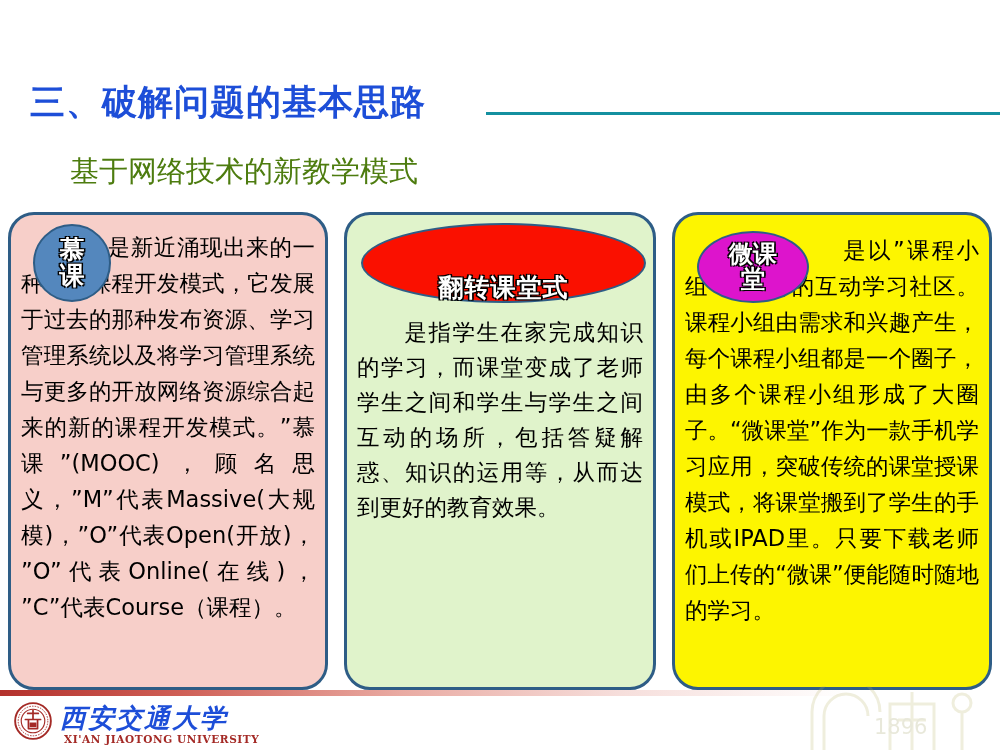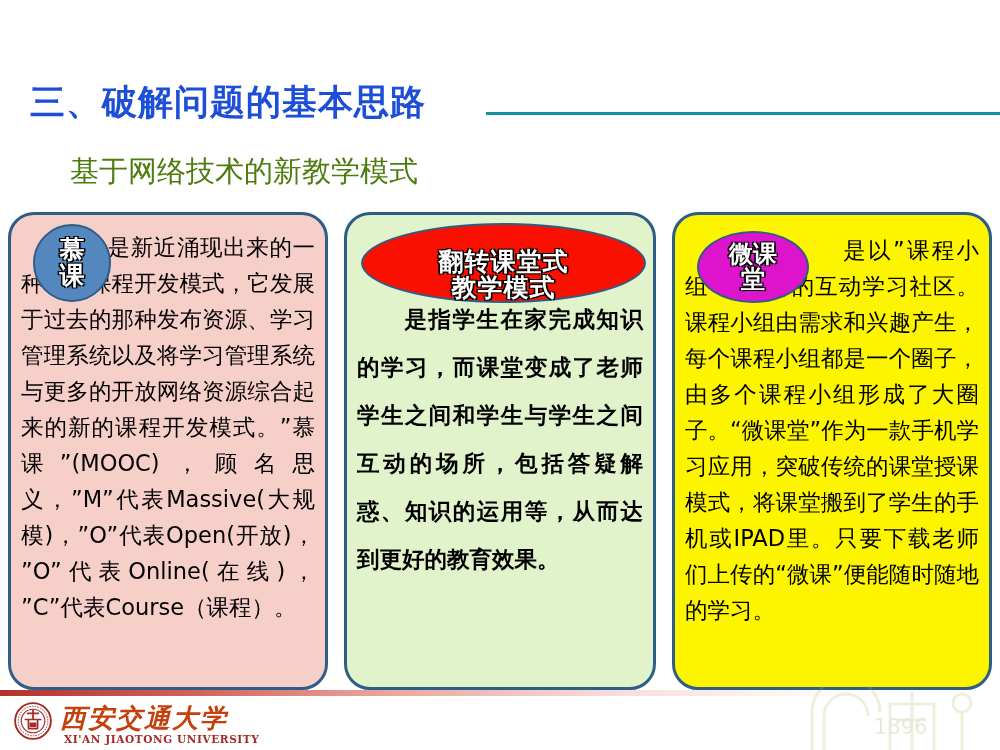--- a/index.html
+++ b/index.html
@@ -94,23 +94,22 @@
     box-sizing: border-box;
     padding: 14px 10px 6px 10px;
     font-size: 22.5px;
     line-height: 36px;
     color: #000000;
     text-align: justify;
     word-break: break-all;
     font-family: "DejaVu Sans", "Liberation Sans", sans-serif;
   }
   #panel-1 .panel-body {
-    padding-top: 80px;
-    line-height: 48px;
-    font-weight: bold;
+    padding-top: 100px;
+    line-height: 35px;
   }
   #panel-2 .panel-body {
     padding-top: 17px;
   }
   .indent { display: inline-block; width: 46px; }
   .indent-badge { display: inline-block; width: 86px; height: 1px; }
   .indent-badge-wide { display: inline-block; width: 110px; height: 1px; }
 
   
   .badge {
@@ -177,21 +176,21 @@
     left: 0; top: 2px;
     width: 38px; height: 38px;
   }
   .logo-cn {
     position: absolute;
     left: 46px;
     top: 1px;
     font-size: 26px;
     font-style: italic;
     font-weight: bold;
-    color: #c2410c;
+    color: #1d4ed8;
     letter-spacing: 2px;
     font-family: "DejaVu Serif", "Liberation Serif", serif;
     white-space: nowrap;
   }
   .logo-en {
     position: absolute;
     left: 50px;
     top: 33px;
     font-size: 10.5px;
     font-weight: bold;
@@ -241,21 +240,20 @@
           <span class="badge-line">课</span>
         </div>
       </div>
     </div>
 
     <div class="panel" id="panel-1">
       <div class="panel-body"><span class="indent"></span><span>是指学生在家完成知识的学习，而课堂变成了老师学生之间和学生与学生之间互动的场所，包括答疑解惑、知识的运用等，从而达到更好的教育效果。</span></div>
       <div class="badge" id="badge-flip">
         <div>
           <span class="badge-line">翻转课堂式</span>
-          <span class="badge-line">教学模式</span>
         </div>
       </div>
     </div>
 
     <div class="panel" id="panel-2">
       <div class="panel-body"><span class="indent-badge-wide"></span><span class="indent"></span><span>是以”课程小组”为中心的互动学习社区。课程小组由需求和兴趣产生，每个课程小组都是一个圈子，由多个课程小组形成了大圈子。“微课堂”作为一款手机学习应用，突破传统的课堂授课模式，将课堂搬到了学生的手机或IPAD里。只要下载老师们上传的“微课”便能随时随地的学习。</span></div>
       <div class="badge" id="badge-micro">
         <div>
           <span class="badge-line">微课</span>
           <span class="badge-line">堂</span>

